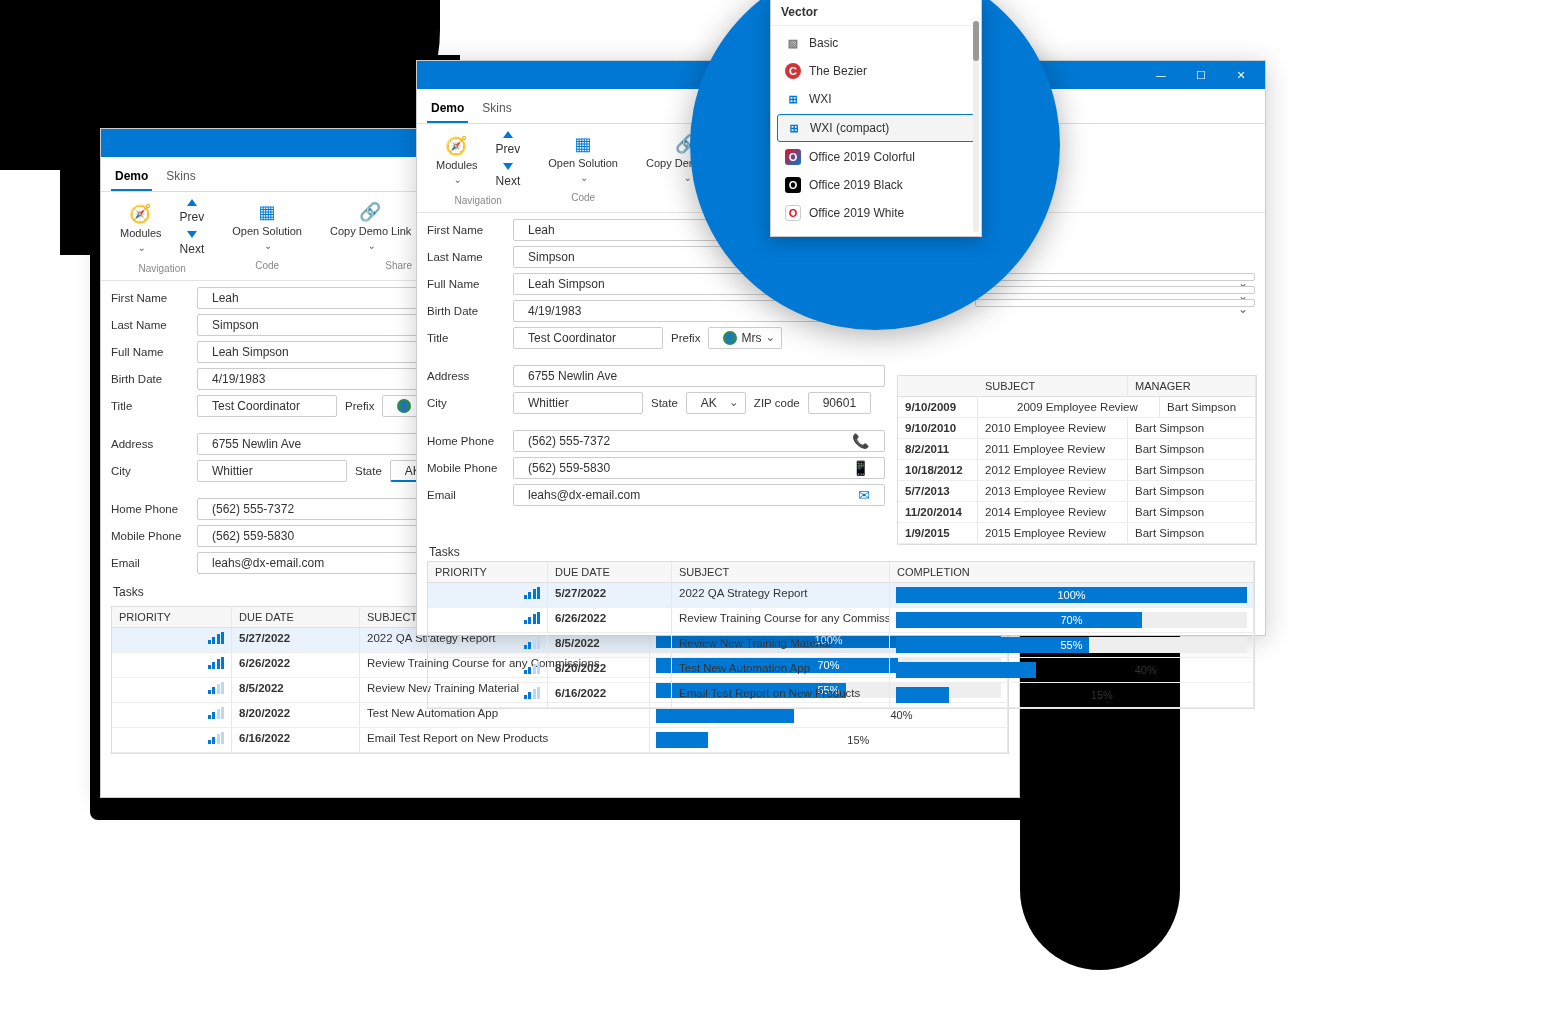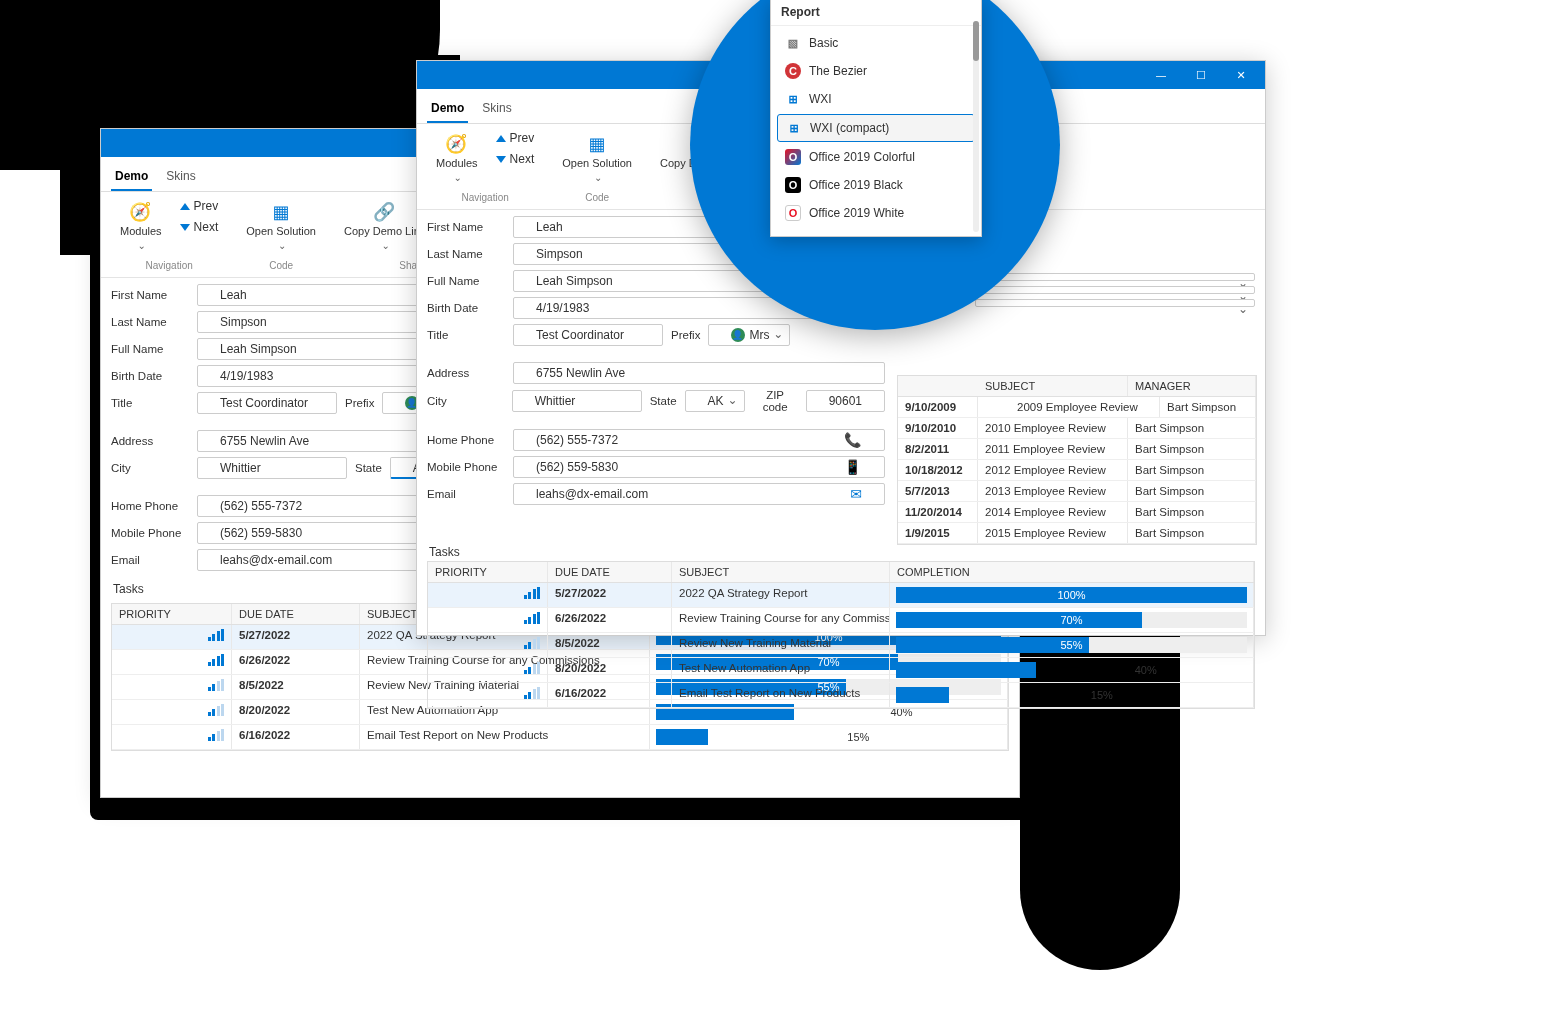--- a/index.html
+++ b/index.html
@@ -38,29 +38,29 @@
     .tab.active { font-weight: 700; border-bottom: 2px solid #0078d4; color: #000; }
 
     .ribbon { display: flex; border-bottom: 1px solid #e4e4e4; padding: 4px 8px 0; gap: 6px; }
     .rgrp { display: flex; flex-direction: column; align-items: center; padding: 0 4px; }
     .rgbtns { display: flex; gap: 4px; align-items: stretch; }
     .rbtn { display: flex; flex-direction: column; align-items: center; justify-content: center; min-width: 52px; padding: 4px 6px; border: 1px solid transparent; border-radius: 3px; cursor: pointer; gap: 2px; font-size: 11px; }
     .rbtn .ico { width: 22px; height: 22px; display: flex; align-items: center; justify-content: center; font-size: 18px; color: #0078d4; }
     .rbtn .caret::after { content: "⌄"; font-size: 10px; color: #666; margin-left: 2px; }
     .rgrp-lbl { font-size: 10px; color: #888; padding: 4px 0 6px; }
     .stack { display: flex; flex-direction: column; gap: 1px; }
-    .stackbtn { display: flex; align-items: center; gap: 4px; padding: 2px 6px; cursor: pointer; border: 1px solid transparent; border-radius: 3px; }
+    .stackbtn { display: flex; align-items: center; gap: 4px; padding: 2px 6px; cursor: pointer; border: 1px solid transparent; border-radius: 3px; flex-direction: column; }
     .arrow-up, .arrow-down { width:0; height:0; border-left:5px solid transparent; border-right:5px solid transparent; }
     .arrow-up { border-bottom: 7px solid #0078d4; }
     .arrow-down { border-top: 7px solid #0078d4; }
 
     .form { padding: 6px 10px; display: flex; flex-direction: column; gap: 5px; }
     .row { display: flex; align-items: center; gap: 8px; }
     .lbl { width: 78px; color: #333; font-size: 11.5px; }
-    .inp { flex: 1; border: 1px solid #ccc; padding: 3px 22px; font-size: 12px; border-radius: 2px; height: 22px; display: flex; align-items: center; background: #fff; }
+    .inp { flex: 1; border: 1px solid #ccc; padding: 3px 14px; font-size: 12px; border-radius: 2px; height: 22px; display: flex; align-items: center; background: #fff; }
     .inp.combo { position: relative; padding-right: 20px; }
     .inp.combo::after { content: "⌄"; position: absolute; right: 6px; top: 2px; color: #666; }
     .sml-lbl { font-size: 11.5px; text-align: center; }
     .inp .tail-ico { margin-left: auto; color: #0078d4; font-size: 14px; }
     .prefix-ico { display: inline-flex; width: 14px; height: 14px; border-radius: 50%; background: #2e8b57; margin-right: 4px; align-items: center; justify-content: center; color: #fff; font-size: 9px; }
     .sec-gap { height: 6px; }
 
     .grid { border: 1px solid #ddd; }
     .ghdr { display: flex; background: #f7f7f7; border-bottom: 1px solid #e0e0e0; }
     .gcell, .ghcell { padding: 4px 7px; font-size: 11.5px; border-right: 1px solid #e8e8e8; overflow: hidden; white-space: nowrap; }
@@ -586,21 +586,21 @@
               </div>
             </div>
           </div>
         </div>
     </div>
   </div>
 </div>
 
 <div class="ellipse"></div>
 <div class="skinmenu">
-  <div class="skinhdr">Report</div>
+  <div class="skinhdr">Vector</div>
   <div class="skinlist" id="skins-list">
       <div class="skinitem">
         <span class="skico" style="color:#777;">▧</span>
         <span>Basic</span>
       </div>
       <div class="skinitem">
         <span class="skico" style="background:#d13438;color:#fff;border-radius:50%;">C</span>
         <span>The Bezier</span>
       </div>
       <div class="skinitem">

